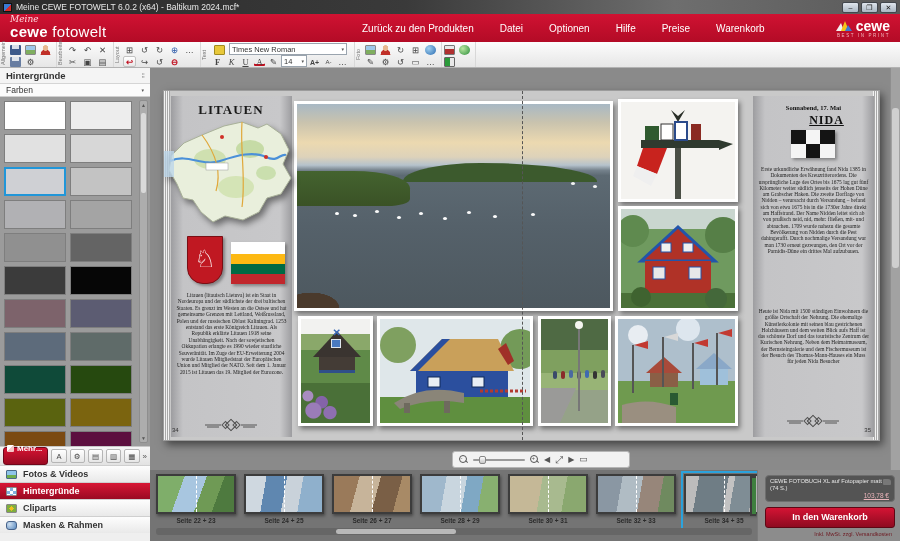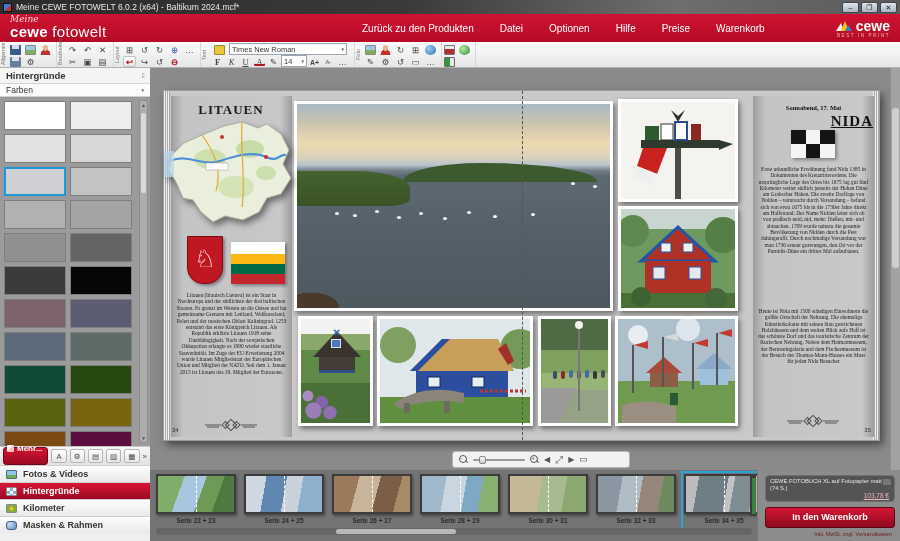--- a/index.html
+++ b/index.html
@@ -133,22 +133,22 @@
     background:#c01822; border:1px solid #7a0e14; border-radius:0 0 16px 16px;
     color:#fff; font-size:24px; line-height:44px; text-align:center;
     box-shadow:2px 2px 3px rgba(0,0,0,.35); }
   #lt-flag { position:absolute; left:60px; top:146px; width:54px; height:42px; background:#fff;
     box-shadow:2px 2px 3px rgba(0,0,0,.35); }
   #lt-flag .stripes { position:absolute; left:0; right:0; bottom:0; height:30px;
     background:linear-gradient(#fdb913 0 33%,#006a44 33% 66%,#c1272d 66%); }
 
   #nida-date { position:absolute; left:5px; top:8px; width:111px; text-align:center;
     font-size:6.5px; font-weight:bold; color:#111; }
-  #nida-title { position:absolute; left:9px; top:17px; width:111px; text-align:right;
-    font-size:15px; font-weight:bold; letter-spacing:1px; text-decoration:underline; color:#111; }
+  #nida-title { position:absolute; left:18px; top:17px; width:111px; text-align:center;
+    font-size:12px; font-weight:bold; letter-spacing:1px; text-decoration:underline; color:#111; }
   #nida-flag { position:absolute; left:38px; top:34px; width:44px; height:28px;
     background-image:linear-gradient(90deg,#141414 0 33.3%,#f4f4f4 33.3% 66.6%,#141414 66.6%),
                      linear-gradient(90deg,#f4f4f4 0 33.3%,#141414 33.3% 66.6%,#f4f4f4 66.6%);
     background-size:100% 50%; background-repeat:no-repeat; background-position:top,bottom;
     box-shadow:2px 2px 3px rgba(0,0,0,.35); }
   #nida-p1 { position:absolute; left:5px; top:70px; width:111px; font-size:5.4px; line-height:6.3px;
     text-align:center; color:#222; }
   #nida-p2 { position:absolute; left:5px; top:212px; width:111px; font-size:5.4px; line-height:6.3px;
     text-align:center; color:#222; }
 
@@ -455,21 +455,21 @@
         <div class="stab">
           <span class="stab-ico ico0"></span>
           <span class="lbl">Fotos &amp; Videos</span>
         </div>
         <div class="stab selected">
           <span class="stab-ico ico2"></span>
           <span class="lbl">Hintergründe</span>
         </div>
         <div class="stab">
           <span class="stab-ico ico3"></span>
-          <span class="lbl">Kilometer</span>
+          <span class="lbl">Cliparts</span>
         </div>
         <div class="stab">
           <span class="stab-ico ico4"></span>
           <span class="lbl">Masken &amp; Rahmen</span>
         </div>
       </div>
   </div>
 
   <div id="canvas">
     <div id="spread">

